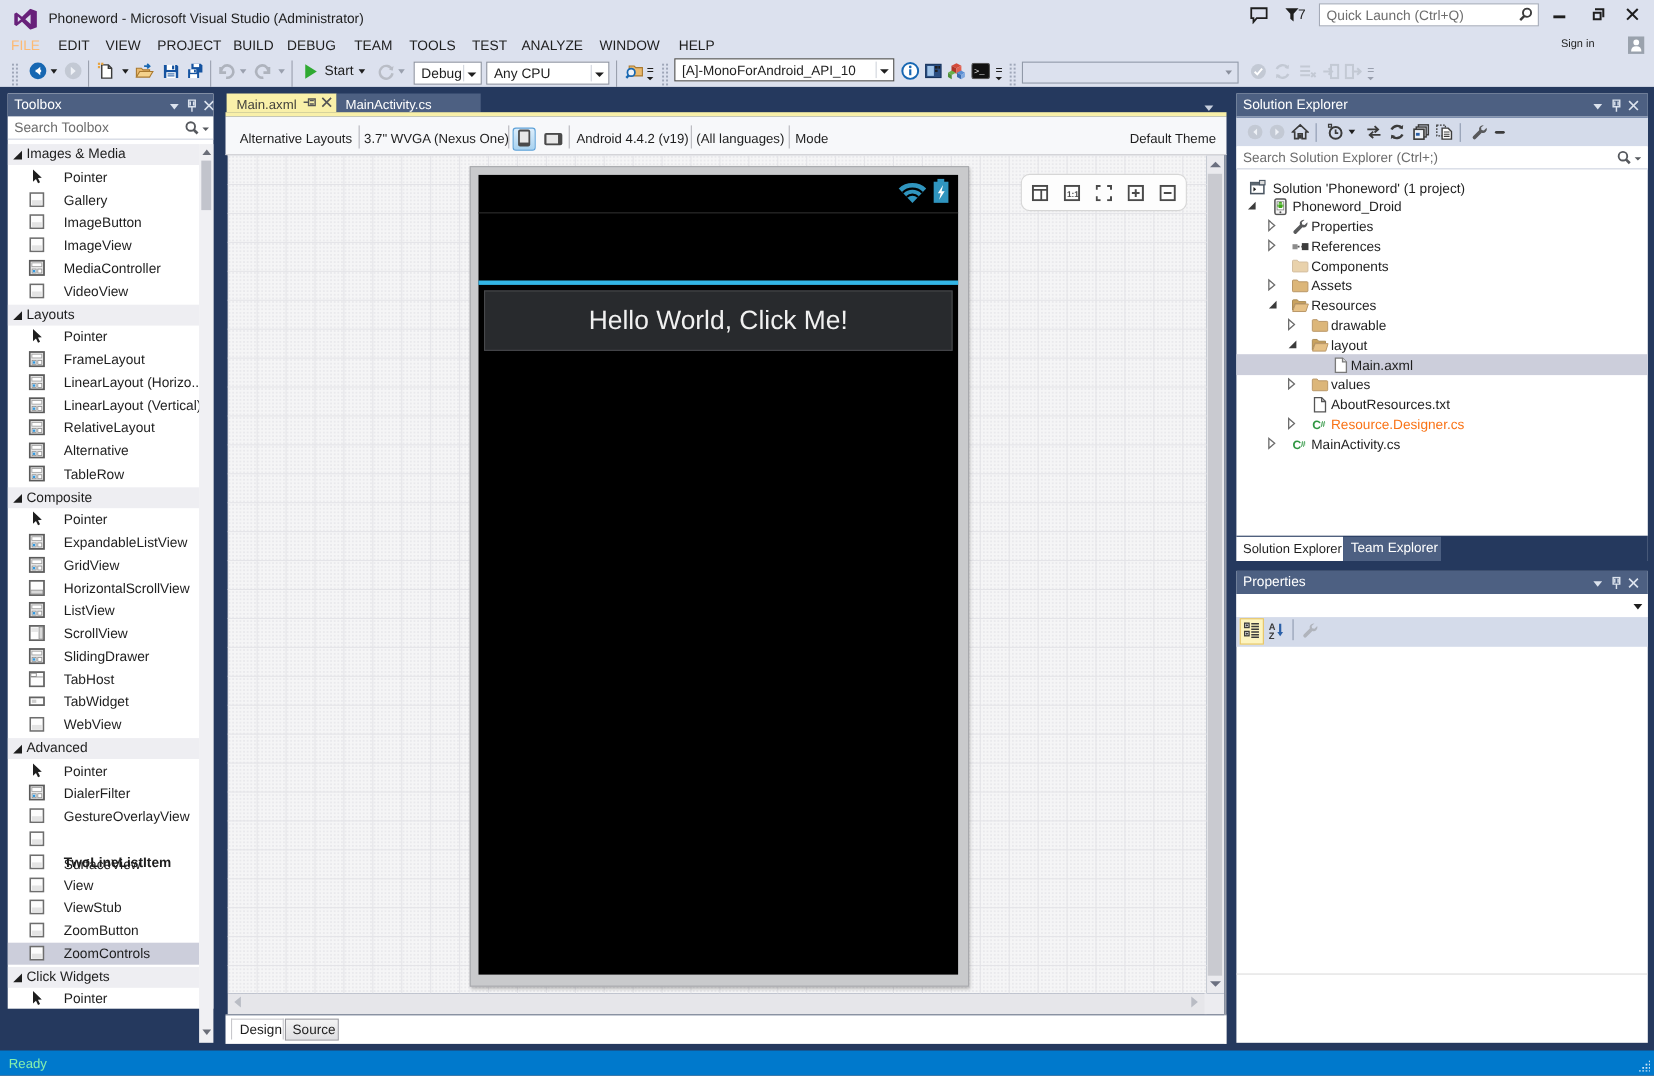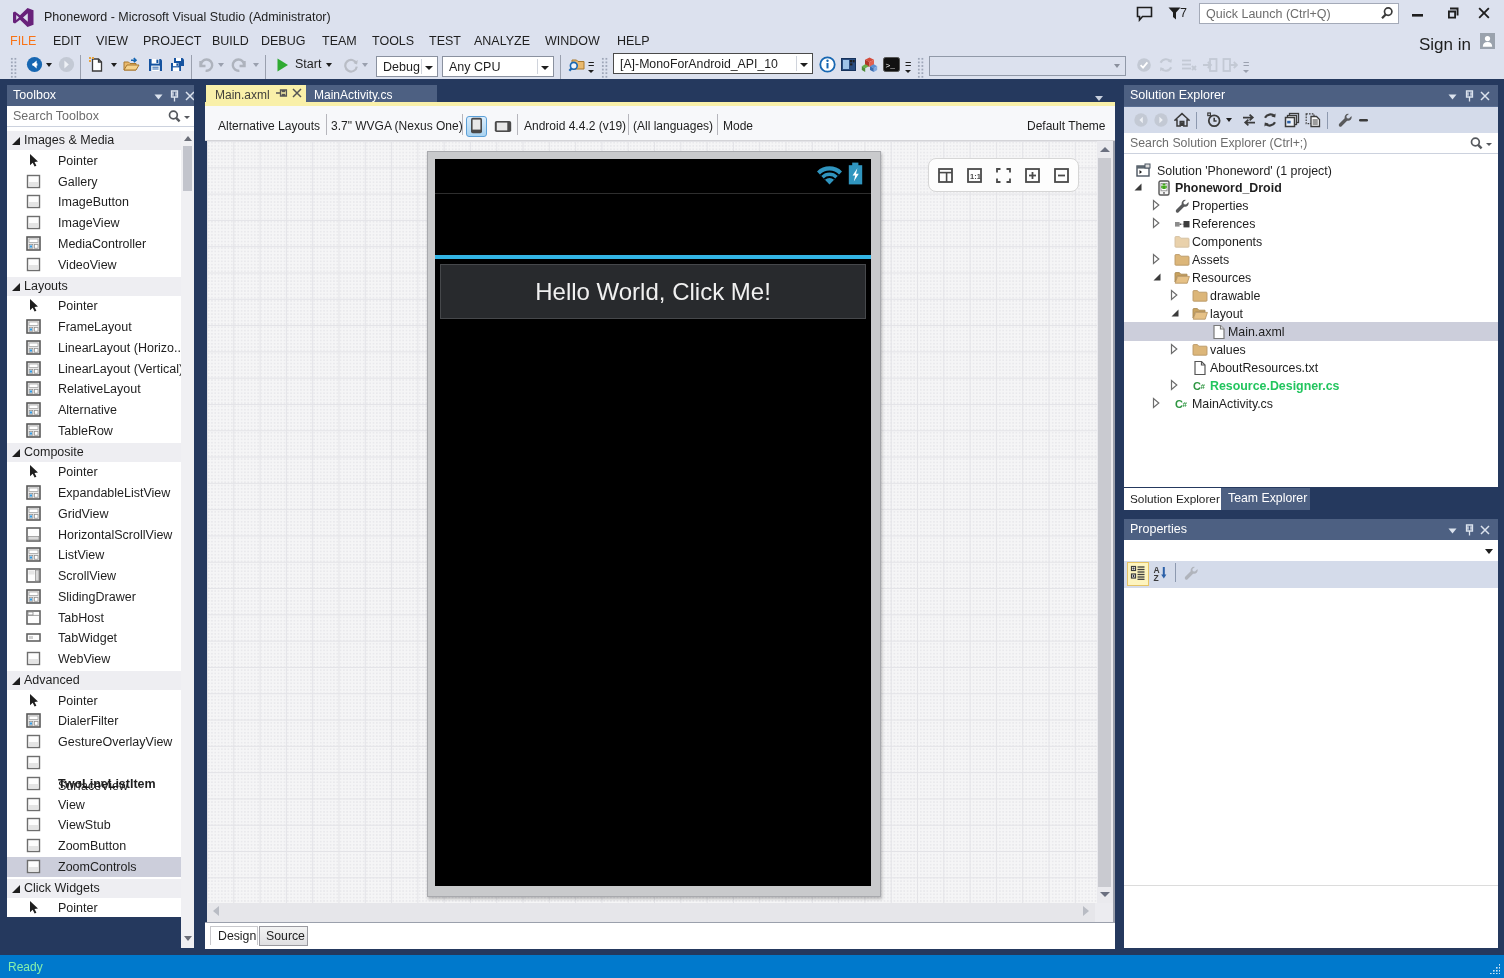--- a/index.html
+++ b/index.html
@@ -27,33 +27,33 @@
 <div style="position:absolute;left:1412px;top:6px;line-height:0;"><svg width="12" height="12" viewBox="0 0 12 12" style="" xmlns="http://www.w3.org/2000/svg">
         <rect x="0" y="8" width="11" height="2.6" fill="#1e1e1e"></rect>
       </svg></div>
 <div style="position:absolute;left:1447px;top:7px;line-height:0;"><svg width="12" height="12" viewBox="0 0 12 12" style="" xmlns="http://www.w3.org/2000/svg">
         <path d="M1 3.6 L1 11.5 L9 11.5 L9 3.6 Z M2.8 5.4 L7.2 5.4 L7.2 9.7 L2.8 9.7 Z" fill="#1e1e1e" fill-rule="evenodd"></path>
         <path d="M3 0.5 L11.5 0.5 L11.5 8.6 L9.6 8.6 L9.6 2.4 L3 2.4 Z" fill="#1e1e1e"></path>
       </svg></div>
 <div style="position:absolute;left:1478px;top:7px;line-height:0;"><svg width="12" height="12" viewBox="0 0 12 12" style="" xmlns="http://www.w3.org/2000/svg">
         <path d="M0.5 1.8 L1.8 0.5 L6 4.7 L10.2 0.5 L11.5 1.8 L7.3 6 L11.5 10.2 L10.2 11.5 L6 7.3 L1.8 11.5 L0.5 10.2 L4.7 6 Z" fill="#1e1e1e"></path>
       </svg></div>
-<div style="position:absolute;left:10px;top:34px;font-size:12.5px;color:#f97316;font-weight:normal;white-space:nowrap;">FILE</div>
+<div style="position:absolute;left:10px;top:34px;font-size:12.5px;color:#fdba74;font-weight:normal;white-space:nowrap;">FILE</div>
 <div style="position:absolute;left:53px;top:34px;font-size:12.5px;color:#1e1e1e;font-weight:normal;white-space:nowrap;">EDIT</div>
 <div style="position:absolute;left:96px;top:34px;font-size:12.5px;color:#1e1e1e;font-weight:normal;white-space:nowrap;">VIEW</div>
 <div style="position:absolute;left:143px;top:34px;font-size:12.5px;color:#1e1e1e;font-weight:normal;white-space:nowrap;">PROJECT</div>
 <div style="position:absolute;left:212px;top:34px;font-size:12.5px;color:#1e1e1e;font-weight:normal;white-space:nowrap;">BUILD</div>
 <div style="position:absolute;left:261px;top:34px;font-size:12.5px;color:#1e1e1e;font-weight:normal;white-space:nowrap;">DEBUG</div>
 <div style="position:absolute;left:322px;top:34px;font-size:12.5px;color:#1e1e1e;font-weight:normal;white-space:nowrap;">TEAM</div>
 <div style="position:absolute;left:372px;top:34px;font-size:12.5px;color:#1e1e1e;font-weight:normal;white-space:nowrap;">TOOLS</div>
 <div style="position:absolute;left:429px;top:34px;font-size:12.5px;color:#1e1e1e;font-weight:normal;white-space:nowrap;">TEST</div>
 <div style="position:absolute;left:474px;top:34px;font-size:12.5px;color:#1e1e1e;font-weight:normal;white-space:nowrap;">ANALYZE</div>
 <div style="position:absolute;left:545px;top:34px;font-size:12.5px;color:#1e1e1e;font-weight:normal;white-space:nowrap;">WINDOW</div>
 <div style="position:absolute;left:617px;top:34px;font-size:12.5px;color:#1e1e1e;font-weight:normal;white-space:nowrap;">HELP</div>
-<div style="position:absolute;left:1419px;top:35px;font-size:17px;color:#1e1e1e;font-weight:normal;white-space:nowrap;">Sign in</div>
+<div style="position:absolute;left:1419px;top:35px;font-size:10px;color:#1e1e1e;font-weight:normal;white-space:nowrap;">Sign in</div>
 <div style="position:absolute;left:1480px;top:33px;line-height:0;"><svg width="15" height="16" viewBox="0 0 15 16" style="" xmlns="http://www.w3.org/2000/svg">
         <rect x="0" y="0" width="15" height="16" fill="#9aa2ad"></rect>
         <circle cx="7.5" cy="5.6" r="2.6" fill="#fff"></circle>
         <path d="M2.8 13.8 Q2.8 9 7.5 9 Q12.2 9 12.2 13.8 Z" fill="#fff"></path>
       </svg></div>
 <div style="position:absolute;left:10px;top:57px;width:7px;height:22px;background-image:radial-gradient(circle,#9ea6b8 1px,transparent 1.2px);background-size:3.6px 3.6px;"></div>
 <div style="position:absolute;left:26px;top:56px;line-height:0;"><svg width="17" height="17" viewBox="0 0 17 17" style="" xmlns="http://www.w3.org/2000/svg">
         <circle cx="8.5" cy="8.5" r="7.6" fill="#1767b2"></circle>
         <path d="M10.6 4.6 L6.2 8.5 L10.6 12.4 Z" fill="#fff"></path>
         <rect x="6.4" y="7.4" width="5" height="2.2" fill="#fff"></rect>
@@ -644,21 +644,21 @@
     </svg>
 <div style="position:absolute;left:1156px;top:180.45px;line-height:0;"><svg width="16" height="16" viewBox="0 0 16 16" style="" xmlns="http://www.w3.org/2000/svg">
         <rect x="3" y="1" width="10" height="14" rx="1.5" fill="#f5f5f5" stroke="#555" stroke-width="1.4"></rect>
         <rect x="5" y="3.4" width="6" height="7.4" fill="#fff" stroke="#888" stroke-width="0.8"></rect>
         <circle cx="8" cy="12.9" r="0.9" fill="#555"></circle>
         <path d="M6.2 5.2 a1.8 1.8 0 0 1 3.6 0 Z" fill="#42a81c"></path>
         <rect x="6.2" y="5.6" width="3.6" height="3.4" rx="0.7" fill="#42a81c"></rect>
         <line x1="5.7" y1="5.9" x2="5.7" y2="8" stroke="#42a81c" stroke-width="0.9"></line>
         <line x1="10.3" y1="5.9" x2="10.3" y2="8" stroke="#42a81c" stroke-width="0.9"></line>
       </svg></div>
-<div style="position:absolute;left:1175px;top:181.45px;font-size:12.4px;color:#1e1e1e;font-weight:bold;white-space:nowrap;">Phoneword_Droid</div>
+<div style="position:absolute;left:1175px;top:181.45px;font-size:12.4px;color:#1e1e1e;font-weight:normal;white-space:nowrap;">Phoneword_Droid</div>
 <div class="abs" style="left:1152px;top:200.4px;width:0;height:0;border-top:5px solid transparent;border-bottom:5px solid transparent;border-left:6px solid transparent;border-left-color:#fff;outline:none;"></div>
 <svg class="abs" style="left:1152px;top:199.4px;" width="8" height="12" xmlns="http://www.w3.org/2000/svg">
       <path d="M1.5 1.5 L1.5 10.5 L6.8 6 Z" fill="none" stroke="#6d6d6d" stroke-width="1.2"></path>
     </svg>
 <div style="position:absolute;left:1174px;top:198.39999999999998px;line-height:0;"><svg width="16" height="16" viewBox="0 0 16 16" style="" xmlns="http://www.w3.org/2000/svg">
         <path d="M11.2 1.8 a3.6 3.6 0 0 0 -3.5 4.5 L2.2 11.8 a1.7 1.7 0 0 0 2.4 2.4 L10.1 8.7 a3.6 3.6 0 0 0 4.4 -4.6 L12 6.6 L9.8 6.2 L9.4 4 L11.9 1.9 Z" fill="#58595b"></path>
       </svg></div>
 <div style="position:absolute;left:1192px;top:199.39999999999998px;font-size:12.4px;color:#1e1e1e;font-weight:normal;white-space:nowrap;">Properties</div>
 <div class="abs" style="left:1152px;top:218.3px;width:0;height:0;border-top:5px solid transparent;border-bottom:5px solid transparent;border-left:6px solid transparent;border-left-color:#fff;outline:none;"></div>
 <svg class="abs" style="left:1152px;top:217.3px;" width="8" height="12" xmlns="http://www.w3.org/2000/svg">
@@ -728,21 +728,21 @@
       </svg></div>
 <div style="position:absolute;left:1210px;top:360.9499999999999px;font-size:12.4px;color:#1e1e1e;font-weight:normal;white-space:nowrap;">AboutResources.txt</div>
 <div class="abs" style="left:1170px;top:379.9px;width:0;height:0;border-top:5px solid transparent;border-bottom:5px solid transparent;border-left:6px solid transparent;border-left-color:#fff;outline:none;"></div>
 <svg class="abs" style="left:1170px;top:378.9px;" width="8" height="12" xmlns="http://www.w3.org/2000/svg">
       <path d="M1.5 1.5 L1.5 10.5 L6.8 6 Z" fill="none" stroke="#6d6d6d" stroke-width="1.2"></path>
     </svg>
 <div style="position:absolute;left:1192px;top:377.89999999999986px;line-height:0;"><svg width="16" height="16" viewBox="0 0 16 16" style="" xmlns="http://www.w3.org/2000/svg">
         <text x="1" y="12" font-family="Liberation Sans" font-size="11" font-weight="bold" fill="#2f9642">C</text>
         <text x="8.5" y="10.5" font-family="Liberation Sans" font-size="8" font-weight="bold" fill="#2f9642">#</text>
       </svg></div>
-<div style="position:absolute;left:1210px;top:378.89999999999986px;font-size:12.4px;color:#22c55e;font-weight:bold;white-space:nowrap;">Resource.Designer.cs</div>
+<div style="position:absolute;left:1210px;top:378.89999999999986px;font-size:12.4px;color:#f97316;font-weight:normal;white-space:nowrap;">Resource.Designer.cs</div>
 <div class="abs" style="left:1152px;top:397.8px;width:0;height:0;border-top:5px solid transparent;border-bottom:5px solid transparent;border-left:6px solid transparent;border-left-color:#fff;outline:none;"></div>
 <svg class="abs" style="left:1152px;top:396.8px;" width="8" height="12" xmlns="http://www.w3.org/2000/svg">
       <path d="M1.5 1.5 L1.5 10.5 L6.8 6 Z" fill="none" stroke="#6d6d6d" stroke-width="1.2"></path>
     </svg>
 <div style="position:absolute;left:1174px;top:395.84999999999985px;line-height:0;"><svg width="16" height="16" viewBox="0 0 16 16" style="" xmlns="http://www.w3.org/2000/svg">
         <text x="1" y="12" font-family="Liberation Sans" font-size="11" font-weight="bold" fill="#2f9642">C</text>
         <text x="8.5" y="10.5" font-family="Liberation Sans" font-size="8" font-weight="bold" fill="#2f9642">#</text>
       </svg></div>
 <div style="position:absolute;left:1192px;top:396.84999999999985px;font-size:12.4px;color:#1e1e1e;font-weight:normal;white-space:nowrap;">MainActivity.cs</div>
 <div class="abs" style="left:1124px;top:487px;width:374px;height:23px;background:#25395e;"></div>

